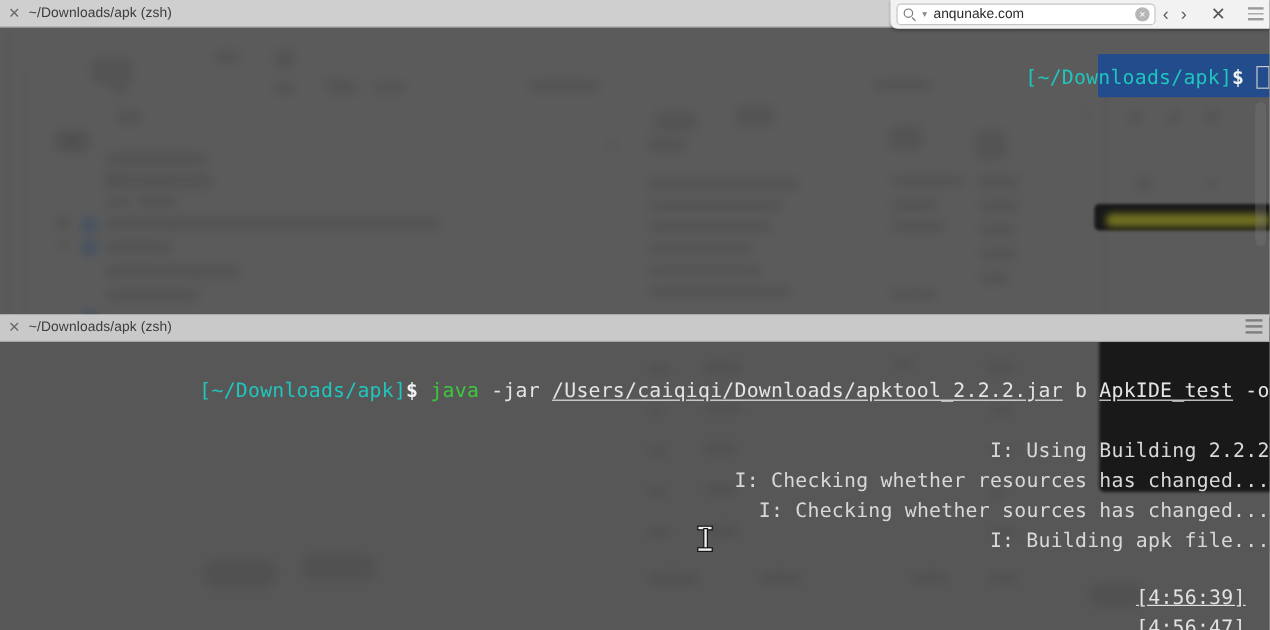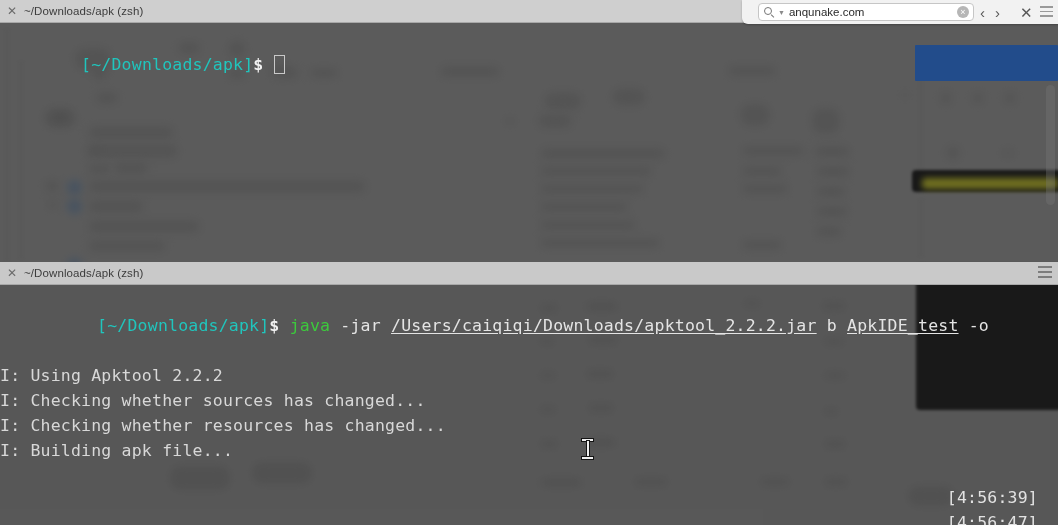--- a/index.html
+++ b/index.html
@@ -42,21 +42,21 @@
   
   .body{
     position:relative;overflow:hidden;
     background:rgba(40,40,40,.55);
     font-family:"DejaVu Sans Mono","Liberation Mono",monospace;
     font-size:16.5px;line-height:25px;
     color:#d8d8d8;
     letter-spacing:.2px;
   }
   .body.b2{background:rgba(40,40,40,.58);}
-  .line{white-space:pre;position:relative;padding-left:0;}
+  .line{white-space:pre;position:relative;padding-left:0;text-align:right;}
   .prompt{color:#20c5bd;}
   .dollar{color:#f2f2f2;font-weight:bold;}
   .green{color:#3cc93c;}
   .uline{text-decoration:underline;text-underline-offset:2px;}
   .plain{color:#e4e4e4;}
 
   .cursor-hollow{
     display:inline-block;width:11px;height:19px;vertical-align:-4px;
     border:1.5px solid #c9c9c9;box-sizing:border-box;
   }
@@ -71,21 +71,21 @@
     position:absolute;background:#1d4b8f;opacity:.92;border-radius:1px;
   }
 
   
   .findbar{
     position:absolute;left:742px;top:0;width:316px;height:24px;
     background:#f2f2f2;border-bottom-left-radius:6px;
     display:flex;align-items:center;box-shadow:0 1px 2px rgba(0,0,0,.25);
   }
   .find-field{
-    margin-left:16px;width:216px;height:18px;background:#fff;
+    margin-left:5px;width:216px;height:18px;background:#fff;
     border:1px solid #c6c6c6;border-radius:4px;
     display:flex;align-items:center;padding:0 4px;box-sizing:border-box;justify-content:space-between;
   }
   .find-mag{width:13px;height:13px;position:relative;flex:0 0 auto;margin-right:2px;}
   .find-mag .ring{
     position:absolute;left:1px;top:1px;width:8px;height:8px;
     border:1.3px solid #777;border-radius:50%;box-sizing:border-box;
   }
   .find-mag .stem{
     position:absolute;left:8px;top:8px;width:4px;height:1.3px;background:#777;
@@ -256,26 +256,26 @@
           <i></i>
           <i></i>
         </div>
     </div>
     <div class="body b2" style="height:240px;">
 
       <div class="line" style="padding-top:3px;margin-left:16px;">
         <span class="prompt">[~/Downloads/apk]</span><span class="dollar">$</span><span> </span><span class="green">java</span><span> </span><span class="plain">-jar</span><span> </span><span class="plain uline">/Users/caiqiqi/Downloads/apktool_2.2.2.jar</span><span> </span><span class="plain">b</span><span> </span><span class="plain uline">ApkIDE_test</span><span> </span><span class="plain">-o</span>
       </div>
 
-      <div class="line"><span>I: Using Apktool 2.2.2</span></div>
+      <div class="line"><span>I: Using Building 2.2.2</span></div>
+      <div class="line"><span>I: Checking whether resources has changed...</span></div>
       <div class="line"><span>I: Checking whether sources has changed...</span></div>
-      <div class="line"><span>I: Checking whether resources has changed...</span></div>
       <div class="line"><span>I: Building apk file...</span></div>
 
-      <div class="ts" style="top:200px;">[4:56:39]</div>
+      <div class="ts" style="top:200px;text-decoration:underline;">[4:56:39]</div>
       <div class="ts" style="top:225px;">[4:56:47]</div>
 
       <div class="ibeam" style="left:582px;top:154px;">
         <i class="t"></i>
           <i class="v"></i>
           <i class="b"></i>
       </div>
     </div>
   </div>
 

